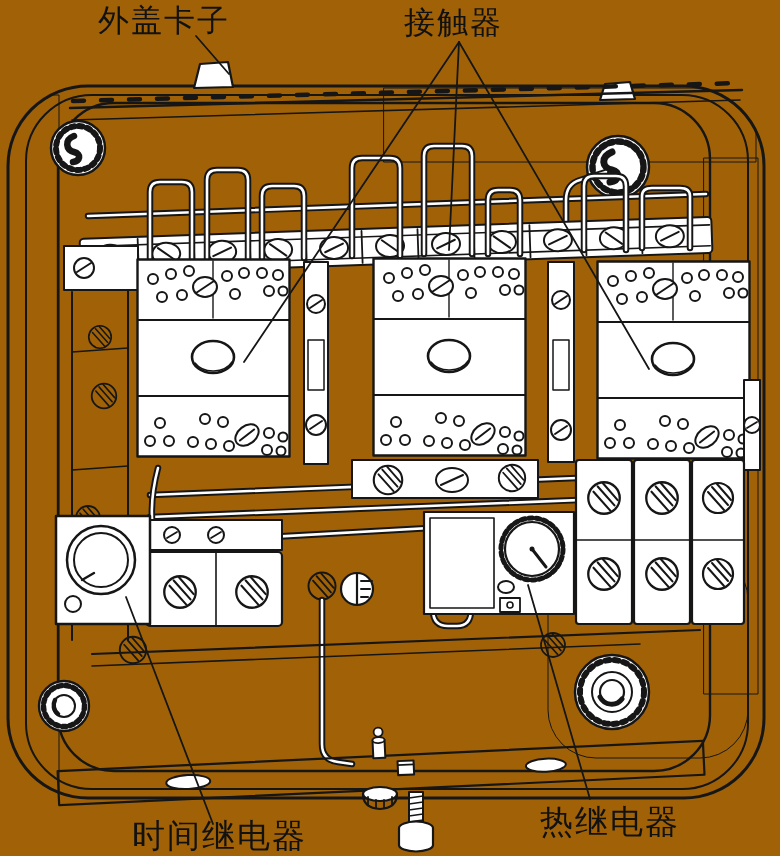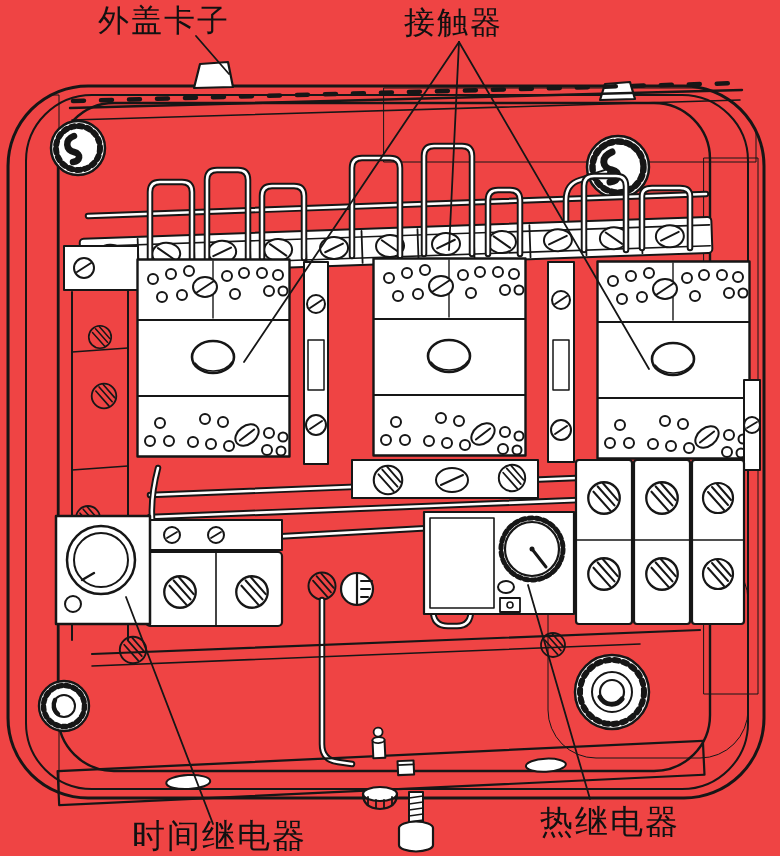--- a/index.html
+++ b/index.html
@@ -1,16 +1,16 @@
 <!DOCTYPE html>
 <html><head>
 <meta charset="utf-8">
 <style>
   html,body{margin:0;padding:0;background:#fff;}
-  #stage{position:relative;width:780px;height:856px;background:#ef4444;overflow:hidden;text-align:right;}
+  #stage{position:relative;width:780px;height:856px;background:#a16207;overflow:hidden;text-align:right;}
   svg{display:block;}
   svg *{stroke:#161616;fill:none;stroke-linecap:round;stroke-linejoin:round;}
   .w{fill:#ffffff;}
   .ink{fill:#161616;stroke:none;}
   .tb{stroke-width:6.5;}
   .tw{stroke:#ffffff;stroke-width:2.6;}
   .d{fill:#ffffff;stroke-width:2;}
   .lbl{font-family:"Liberation Serif","DejaVu Serif",serif;fill:#111;stroke:none;font-size:31px;letter-spacing:2px;}
   .lbl2{font-size:33px;}
   .thin{stroke-width:1.6;}

